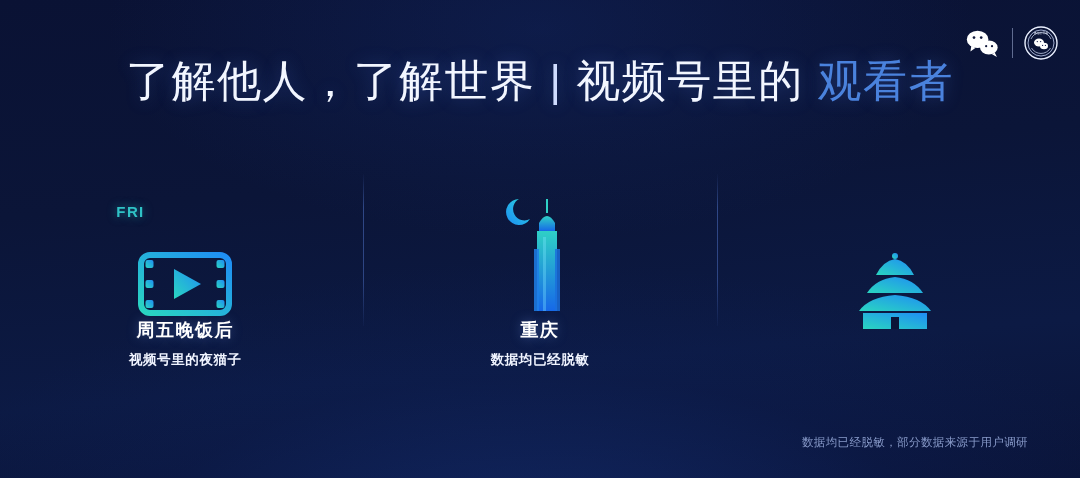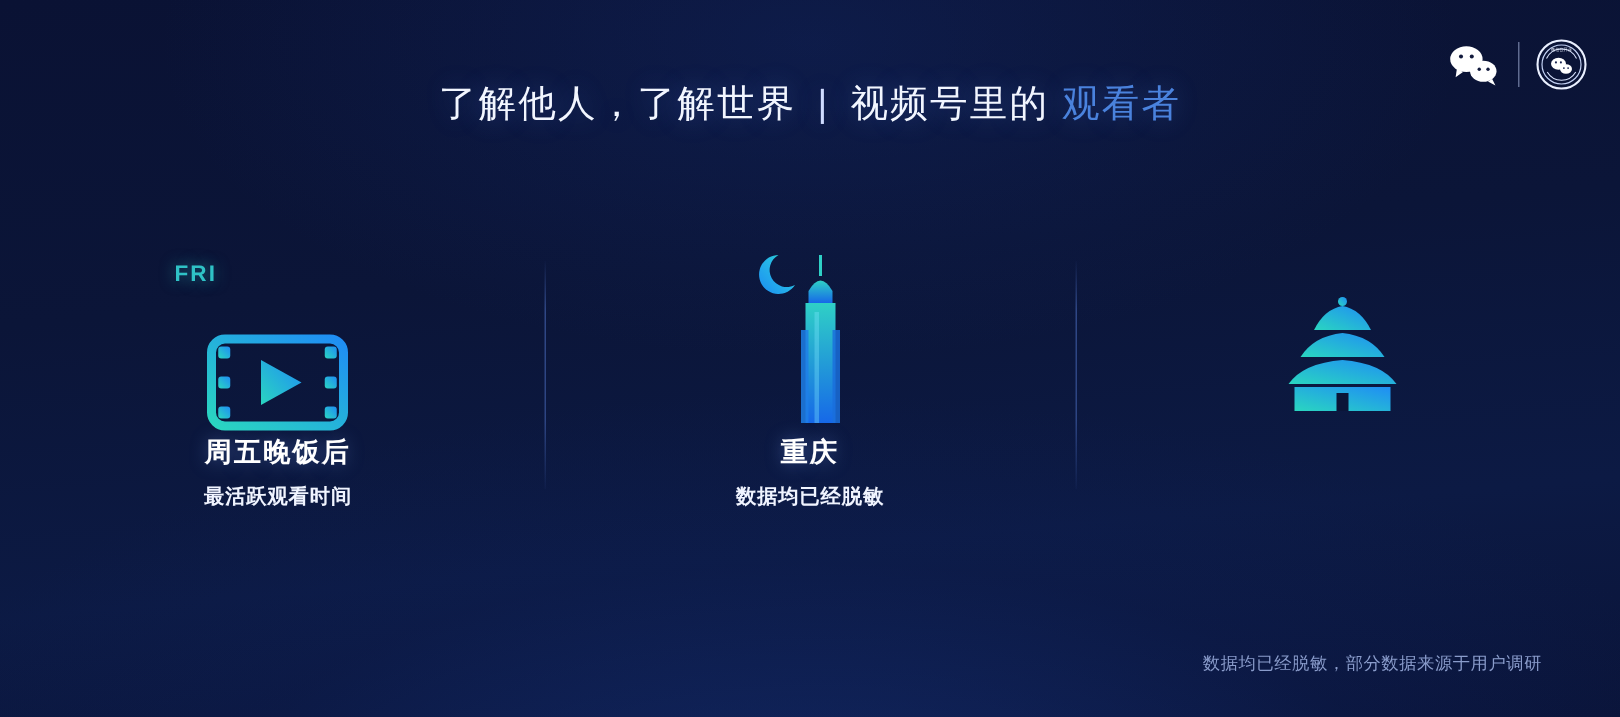--- a/index.html
+++ b/index.html
@@ -23,21 +23,21 @@
     position:absolute; top:26px; right:22px;
     display:flex; align-items:center; gap:11px;
   }
   .wechat-logo{ width:36px; height:30px; position:relative; }
   .badge-logo{ width:34px; height:34px; }
   .logo-sep{ width:1px; height:30px; background:rgba(200,215,255,0.45); }
 
   .title{
     position:absolute; top:52px; left:0; right:0;
     text-align:center;
-    font-size:25px;
+    font-size:44px;
     letter-spacing:1.5px;
     font-weight:400;
     color:#f2f6ff;
     text-shadow:0 0 18px rgba(90,140,255,0.30);
     white-space:nowrap;
   }
   .title .bar{
     color:#cfdcff; font-weight:300;
     margin:0 14px; display:inline-block;
   }
@@ -47,20 +47,21 @@
   .cols{
     position:absolute; top:168px; left:8px; right:8px;
     height:230px;
     display:flex;
   }
   .col{
     flex:1 1 0;
     position:relative;
     display:flex; flex-direction:column; align-items:center;
     padding:0 4px;
+    justify-content:center;
   }
   .col + .col::before{
     content:"";
     position:absolute; left:0; top:6px;
     width:1px; height:152px;
     background:linear-gradient(180deg, rgba(70,110,210,0.02) 0%, rgba(90,130,225,0.45) 22%, rgba(90,130,225,0.42) 70%, rgba(70,110,210,0.04) 100%);
   }
   .art{
     position:relative;
     width:170px; height:120px;
@@ -155,21 +156,21 @@
           <rect x="6.5" y="29" width="8" height="8" rx="2" fill="url(#gA)"></rect>
           <rect x="6.5" y="49" width="8" height="8" rx="2" fill="url(#gA)"></rect>
           <rect x="77.5" y="9" width="8" height="8" rx="2" fill="url(#gA)"></rect>
           <rect x="77.5" y="29" width="8" height="8" rx="2" fill="url(#gA)"></rect>
           <rect x="77.5" y="49" width="8" height="8" rx="2" fill="url(#gA)"></rect>
           <polygon points="35,18 62,33 35,48" fill="url(#gA)"></polygon>
         </svg>
       </div>
       <div class="labels">
         <div class="c-title">周五晚饭后</div>
-        <div class="c-sub">最活跃观看时间</div>
+        <div class="c-sub">视频号里的夜猫子</div>
       </div>
     </div>
 
 
 
 
     <div class="col">
       <div class="art">
         <svg width="110" height="124" viewBox="0 0 110 124">
           <defs>

